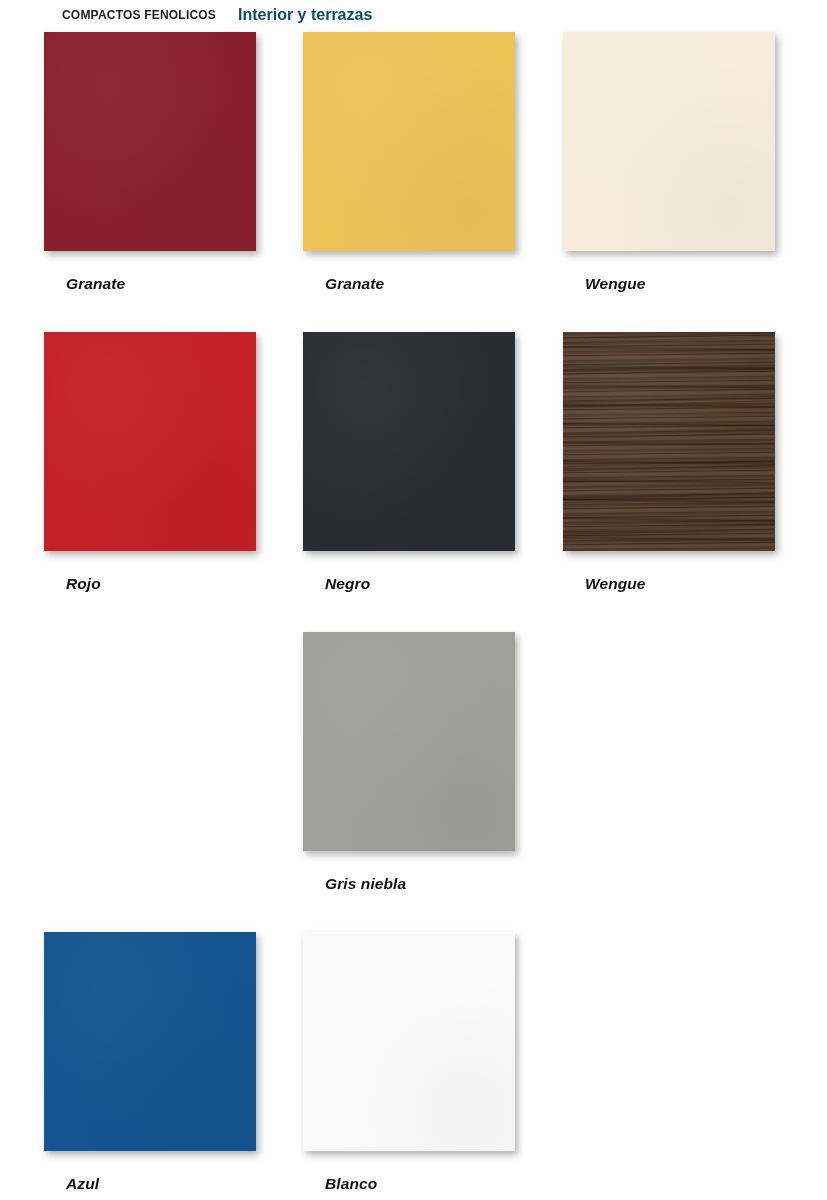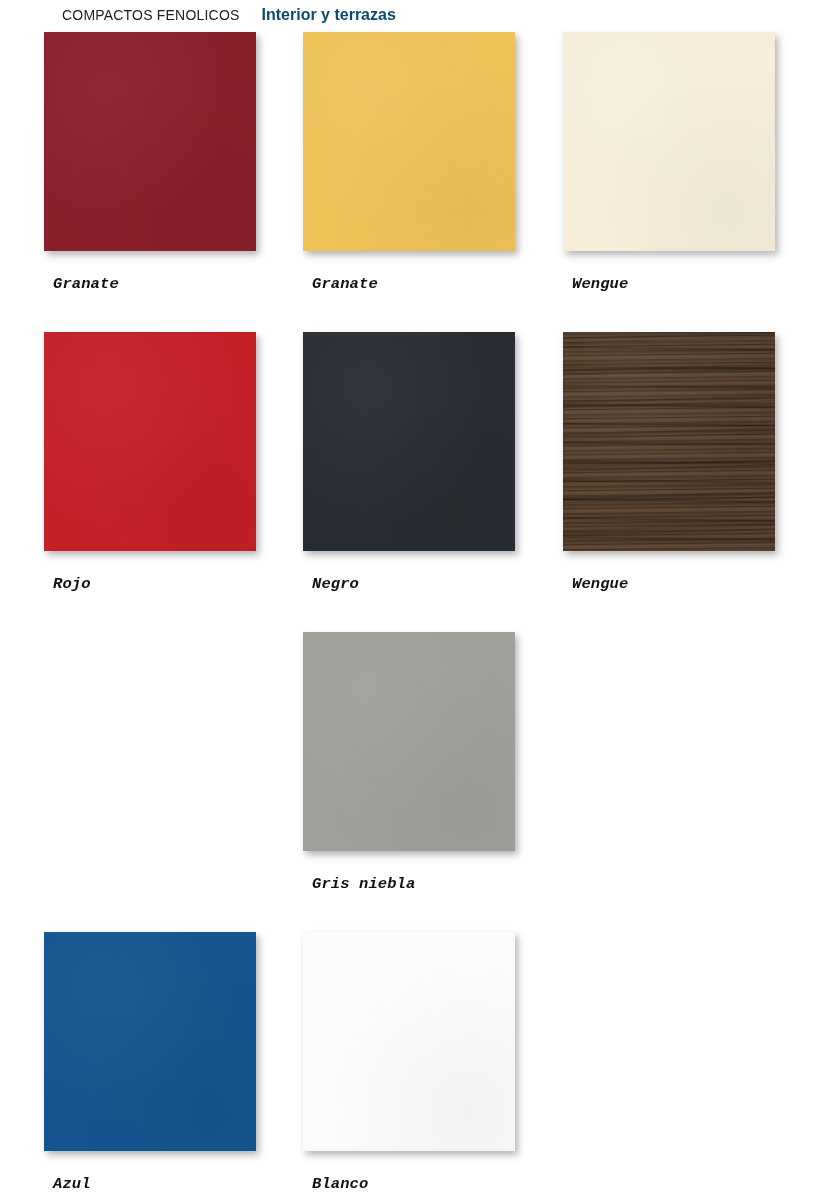--- a/index.html
+++ b/index.html
@@ -22,22 +22,22 @@
     position: absolute;
     top: 0px;
     left: 0px;
     width: 827px;
     height: 30px;
     display: flex;
     align-items: center;
     white-space: nowrap;
   }
   .header-title {
-    font-size: 14px;
-    font-weight: normal;
+    font-size: 12px;
+    font-weight: bold;
     color: #1b1b1b;
     letter-spacing: 0.2px;
     margin-left: 62px;
   }
   .header-subtitle {
     font-size: 16px;
     font-weight: bold;
     color: #0c4a6e;
     letter-spacing: 0px;
     margin-left: 22px;
@@ -113,28 +113,27 @@
         rgba(0,0,0,0.00) 3px,
         rgba(0,0,0,0.00) 27px,
         rgba(0,0,0,0.26) 29px,
         rgba(0,0,0,0.00) 32px
       );
     pointer-events: none;
   }
 
   .label {
     margin-top: 24px;
-    margin-left: 9px;
+    margin-left: 22px;
     font-size: 15.5px;
     font-weight: bold;
     font-style: italic;
     color: #121212;
     letter-spacing: 0.1px;
     white-space: nowrap;
-    font-family: Liberation Mono, monospace;
   }
 </style>
 </head>
 <body>
 
 <div class="header">
   <span class="header-title">COMPACTOS FENOLICOS</span>
   <span class="header-subtitle">Interior y terrazas</span>
 </div>
 

